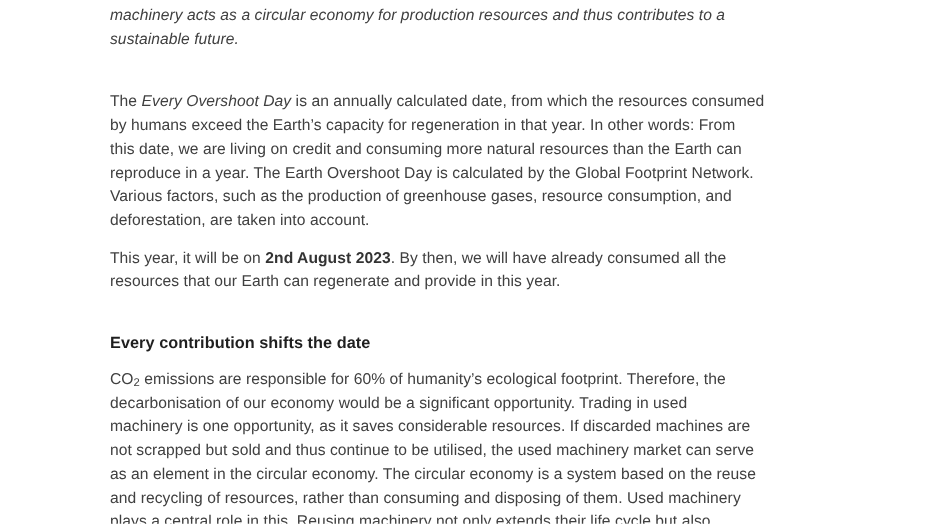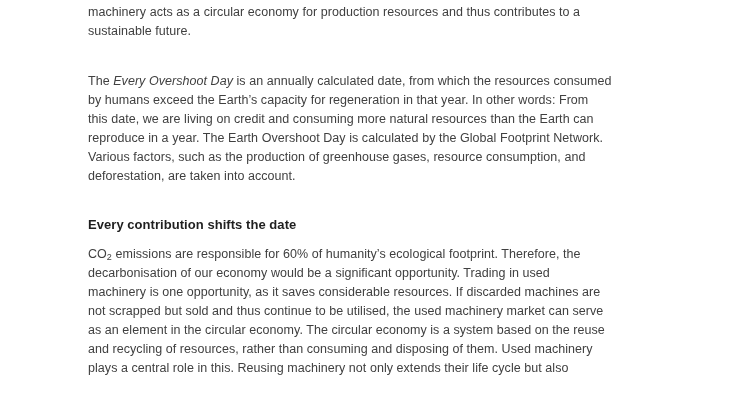--- a/index.html
+++ b/index.html
@@ -22,20 +22,21 @@
     width: 600px;
     background: #ffffff;
   }
   .para {
     margin: 0;
     white-space: pre-line;
     letter-spacing: 0.05px;
   }
   .para-intro {
     margin-top: 0;
+    font-style: italic;
   }
   .para-overshoot { margin-top: 31px; }
   .para-date     { margin-top: 11px; }
   .section-heading {
     margin: 29px 0 0 0;
     font-size: 13px;
     font-weight: 700;
     color: #1f1f1f;
     line-height: 19px;
     letter-spacing: 0.05px;
@@ -57,20 +58,22 @@
   <p class="para para-intro"><span>machinery acts as a circular economy for production resources and thus contributes to a
 sustainable future.</span></p>
 
   <p class="para para-overshoot"><span>The </span><em>Every Overshoot Day</em><span> is an annually calculated date, from which the resources consumed
 by humans exceed the Earth’s capacity for regeneration in that year. In other words: From
 this date, we are living on credit and consuming more natural resources than the Earth can
 reproduce in a year. The Earth Overshoot Day is calculated by the Global Footprint Network.
 Various factors, such as the production of greenhouse gases, resource consumption, and
 deforestation, are taken into account.</span></p>
 
+  <p class="para para-date"><span>This year, it will be on </span><strong>2nd August 2023</strong><span>. By then, we will have already consumed all the
+resources that our Earth can regenerate and provide in this year.</span></p>
 
   <p class="section-heading">Every contribution shifts the date</p>
 
   <p class="para para-co2"><span>CO</span><sub>2</sub><span> emissions are responsible for 60% of humanity’s ecological footprint. Therefore, the
 decarbonisation of our economy would be a significant opportunity. Trading in used
 machinery is one opportunity, as it saves considerable resources. If discarded machines are
 not scrapped but sold and thus continue to be utilised, the used machinery market can serve
 as an element in the circular economy. The circular economy is a system based on the reuse
 and recycling of resources, rather than consuming and disposing of them. Used machinery
 plays a central role in this. Reusing machinery not only extends their life cycle but also</span></p>

